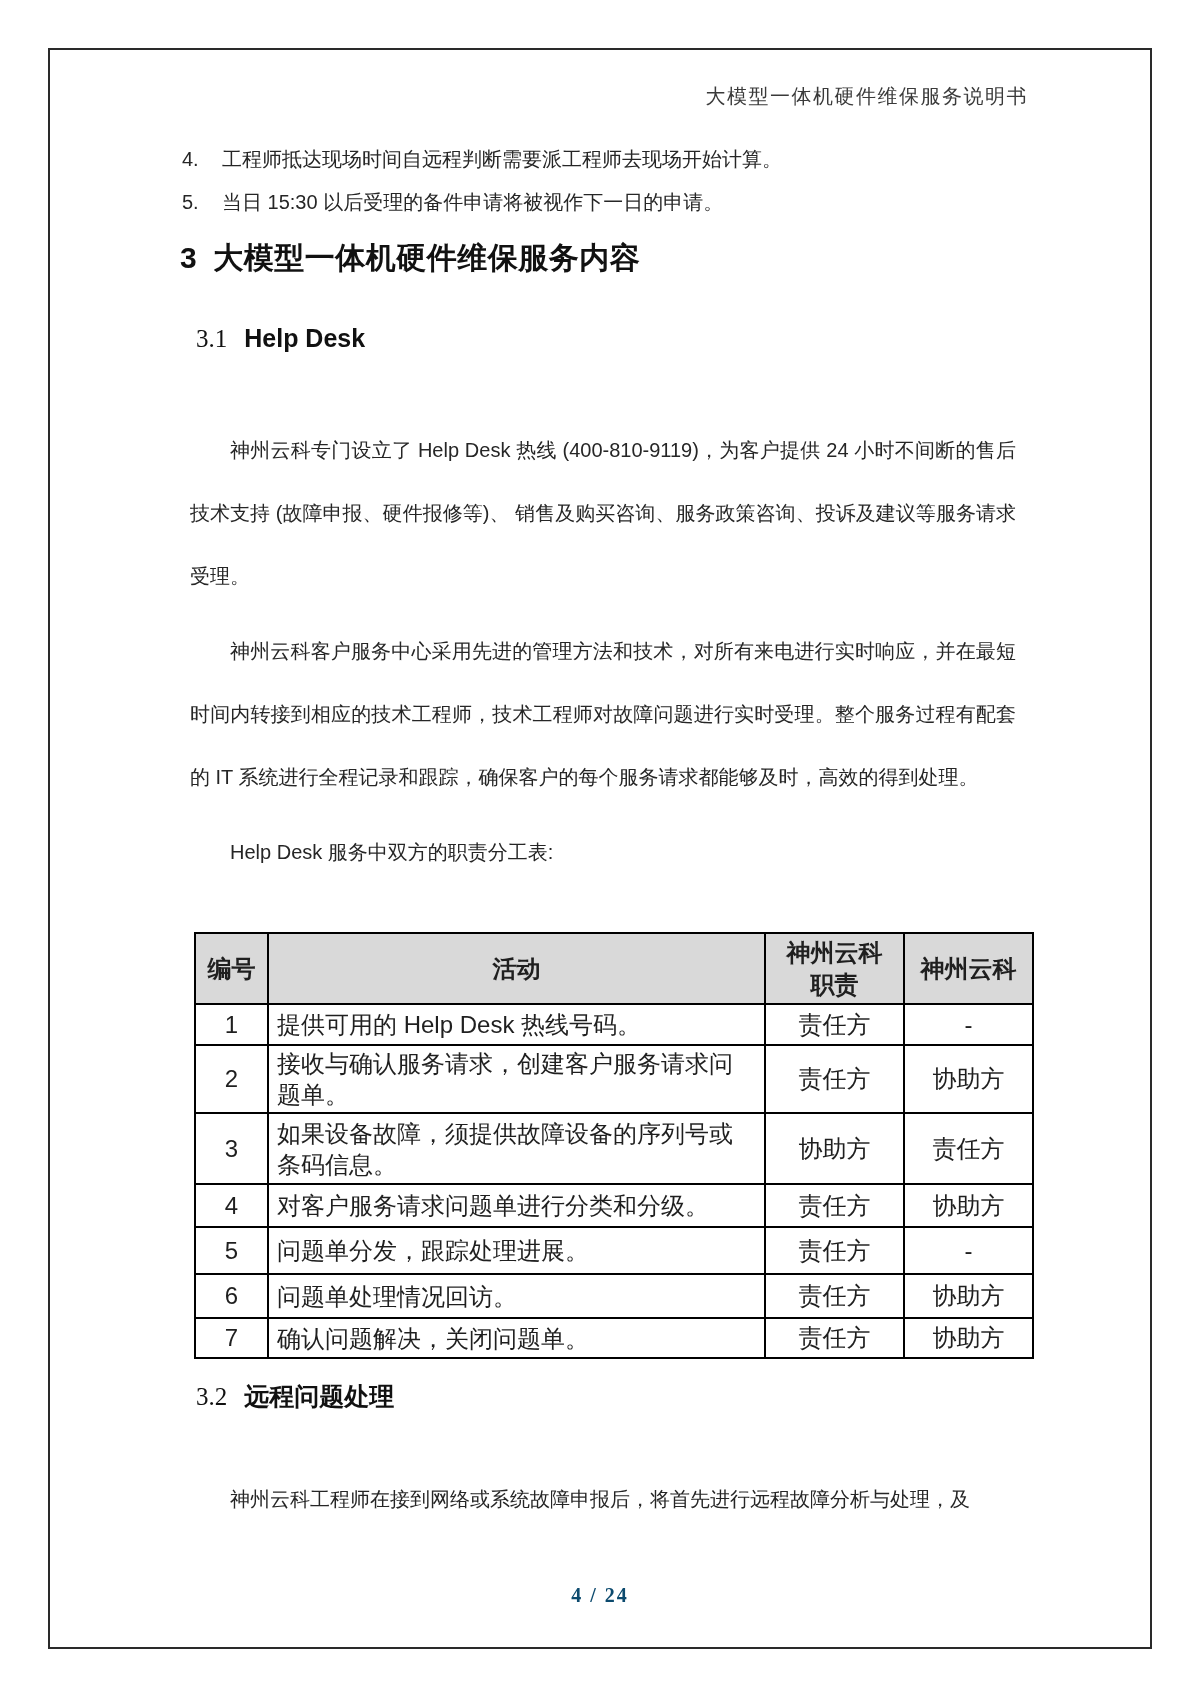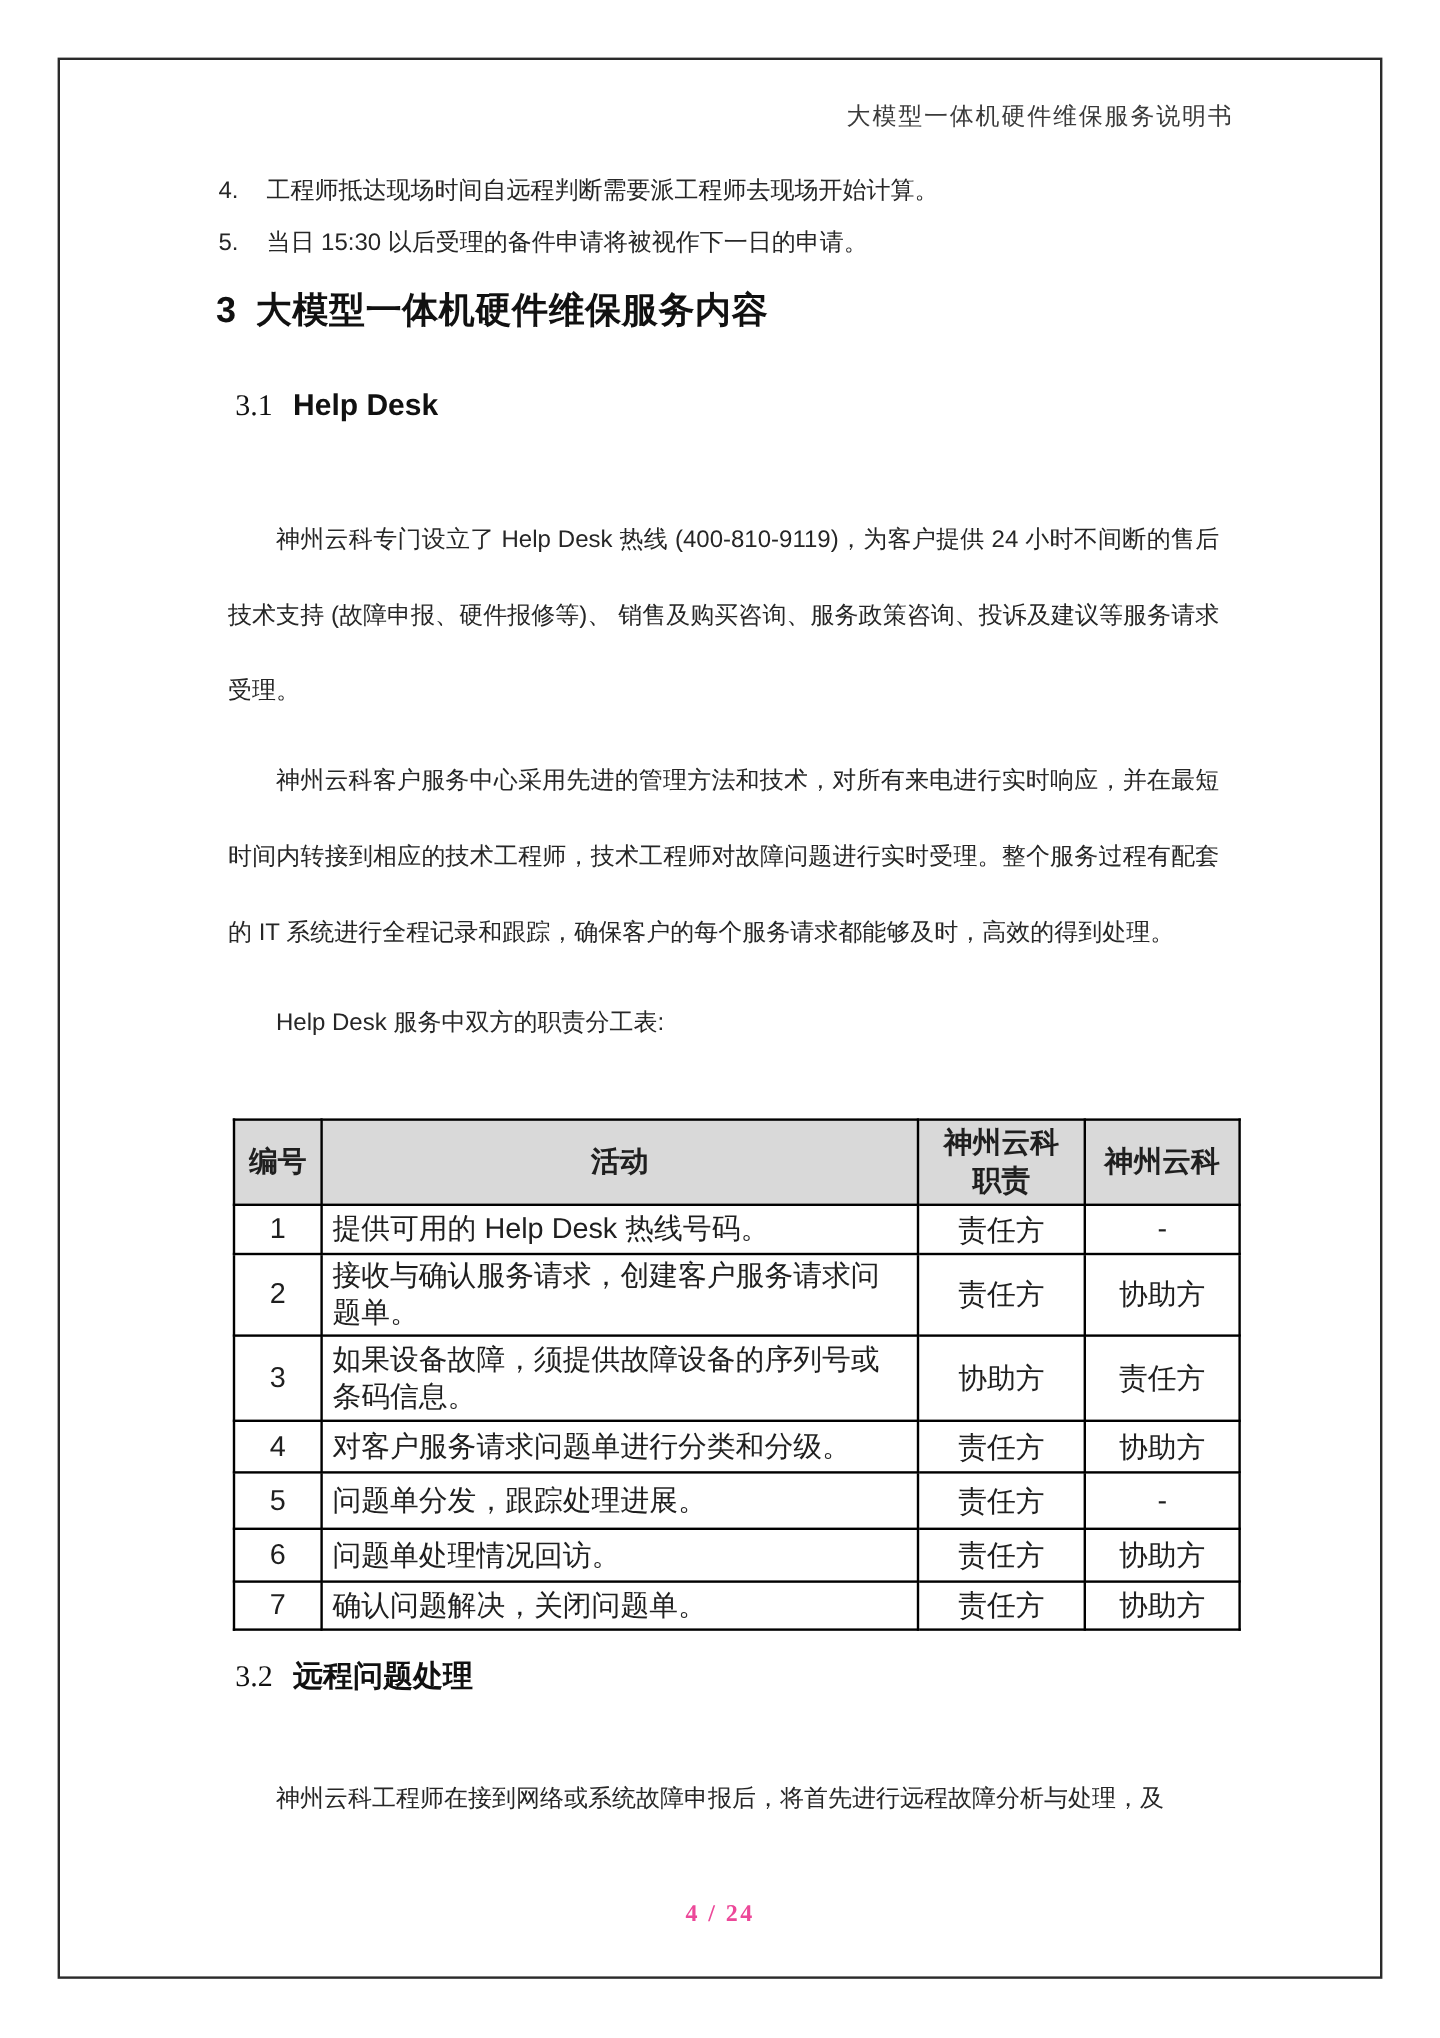--- a/index.html
+++ b/index.html
@@ -90,21 +90,21 @@
   tbody tr.r4 td { height: 43px; }
   tbody tr.r5 td { height: 47px; }
   tbody tr.r6 td { height: 44px; }
   tbody tr.r7 td { height: 40px; }
   .single-par { position: absolute; left: 178px; width: 850px; }
   .p-32 { top: 1456px; }
   .doc-footer {
     position: absolute; top: 1584px; left: 0; width: 1200px;
     text-align: center;
     font-family: "Liberation Serif", "DejaVu Serif", serif;
-    font-weight: bold; font-size: 20px; color: #ec4899;
+    font-weight: bold; font-size: 20px; color: #0c4a6e;
     letter-spacing: 2px;
   }
 </style>
 </head>
 <body>
 
 <div class="border-frame"></div>
 
 <div class="doc-header">大模型一体机硬件维保服务说明书</div>
 

